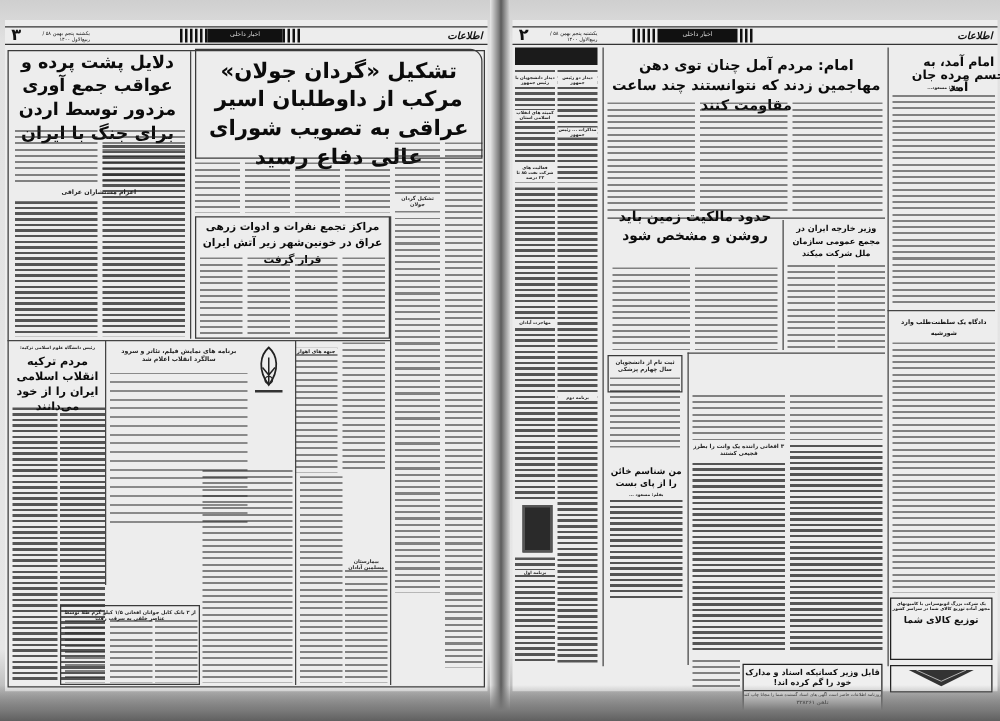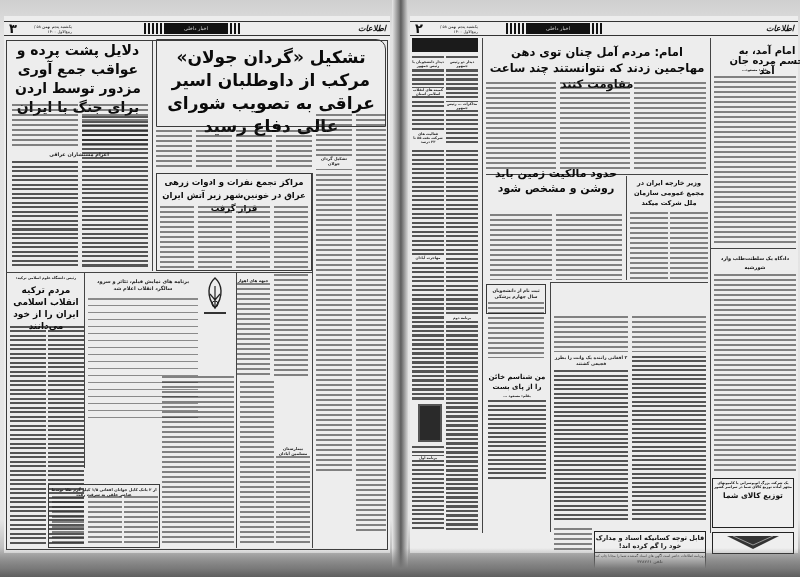--- a/index.html
+++ b/index.html
@@ -216,21 +216,21 @@
     <div class="t" style="font-size:3.5px; margin-top:2px;">یک شرکت بزرگ اتوبوسرانی با کامیونهای مجهز آماده توزیع کالای شما در سراسر کشور</div>
     <div class="t" style="font-size:7.5px; margin-top:2px;">توزیع کالای شما</div>
   </div>
   <div class="ad" style="left:302px; top:516px; width:82px; height:22px; border-width:1.5px;">
     <svg width="60" height="18" viewBox="0 0 60 18">
       <path d="M4 3 L56 3 L30 16 Z" fill="#333"></path>
       <path d="M10 3 L30 12 L50 3" fill="none" stroke="#ddd" stroke-width=".6"></path>
     </svg>
   </div>
   <div class="ad" style="left:184px; top:515px; width:112px; height:40px; border-width:1.5px;">
-    <div class="t" style="font-size:6.5px; line-height:8px; margin-top:2px;">قابل توجه کسانیکه اسناد و مدارک خود را گم کرده اند!</div>
+    <div class="t" style="font-size:6.5px; line-height:8px; margin-top:2px;">قابل وزیر کسانیکه اسناد و مدارک خود را گم کرده اند!</div>
     <div style="font-size:3.5px; line-height:5px; border-top:1px solid #333; margin-top:2px; padding-top:1px;">روزنامه اطلاعات حاضر است آگهی های اسناد گمشده شما را مجانا چاپ کند</div>
     <div style="font-size:4px; line-height:5px; font-weight:bold;">
       <span>تلفن</span>
       <span>۳۲۸۲۶۱</span>
     </div>
   </div>
   <div class="col" style="left:144px; top:512px; width:38px; height:22px;"></div>
 </div>
 
 <div class="fold"></div>

